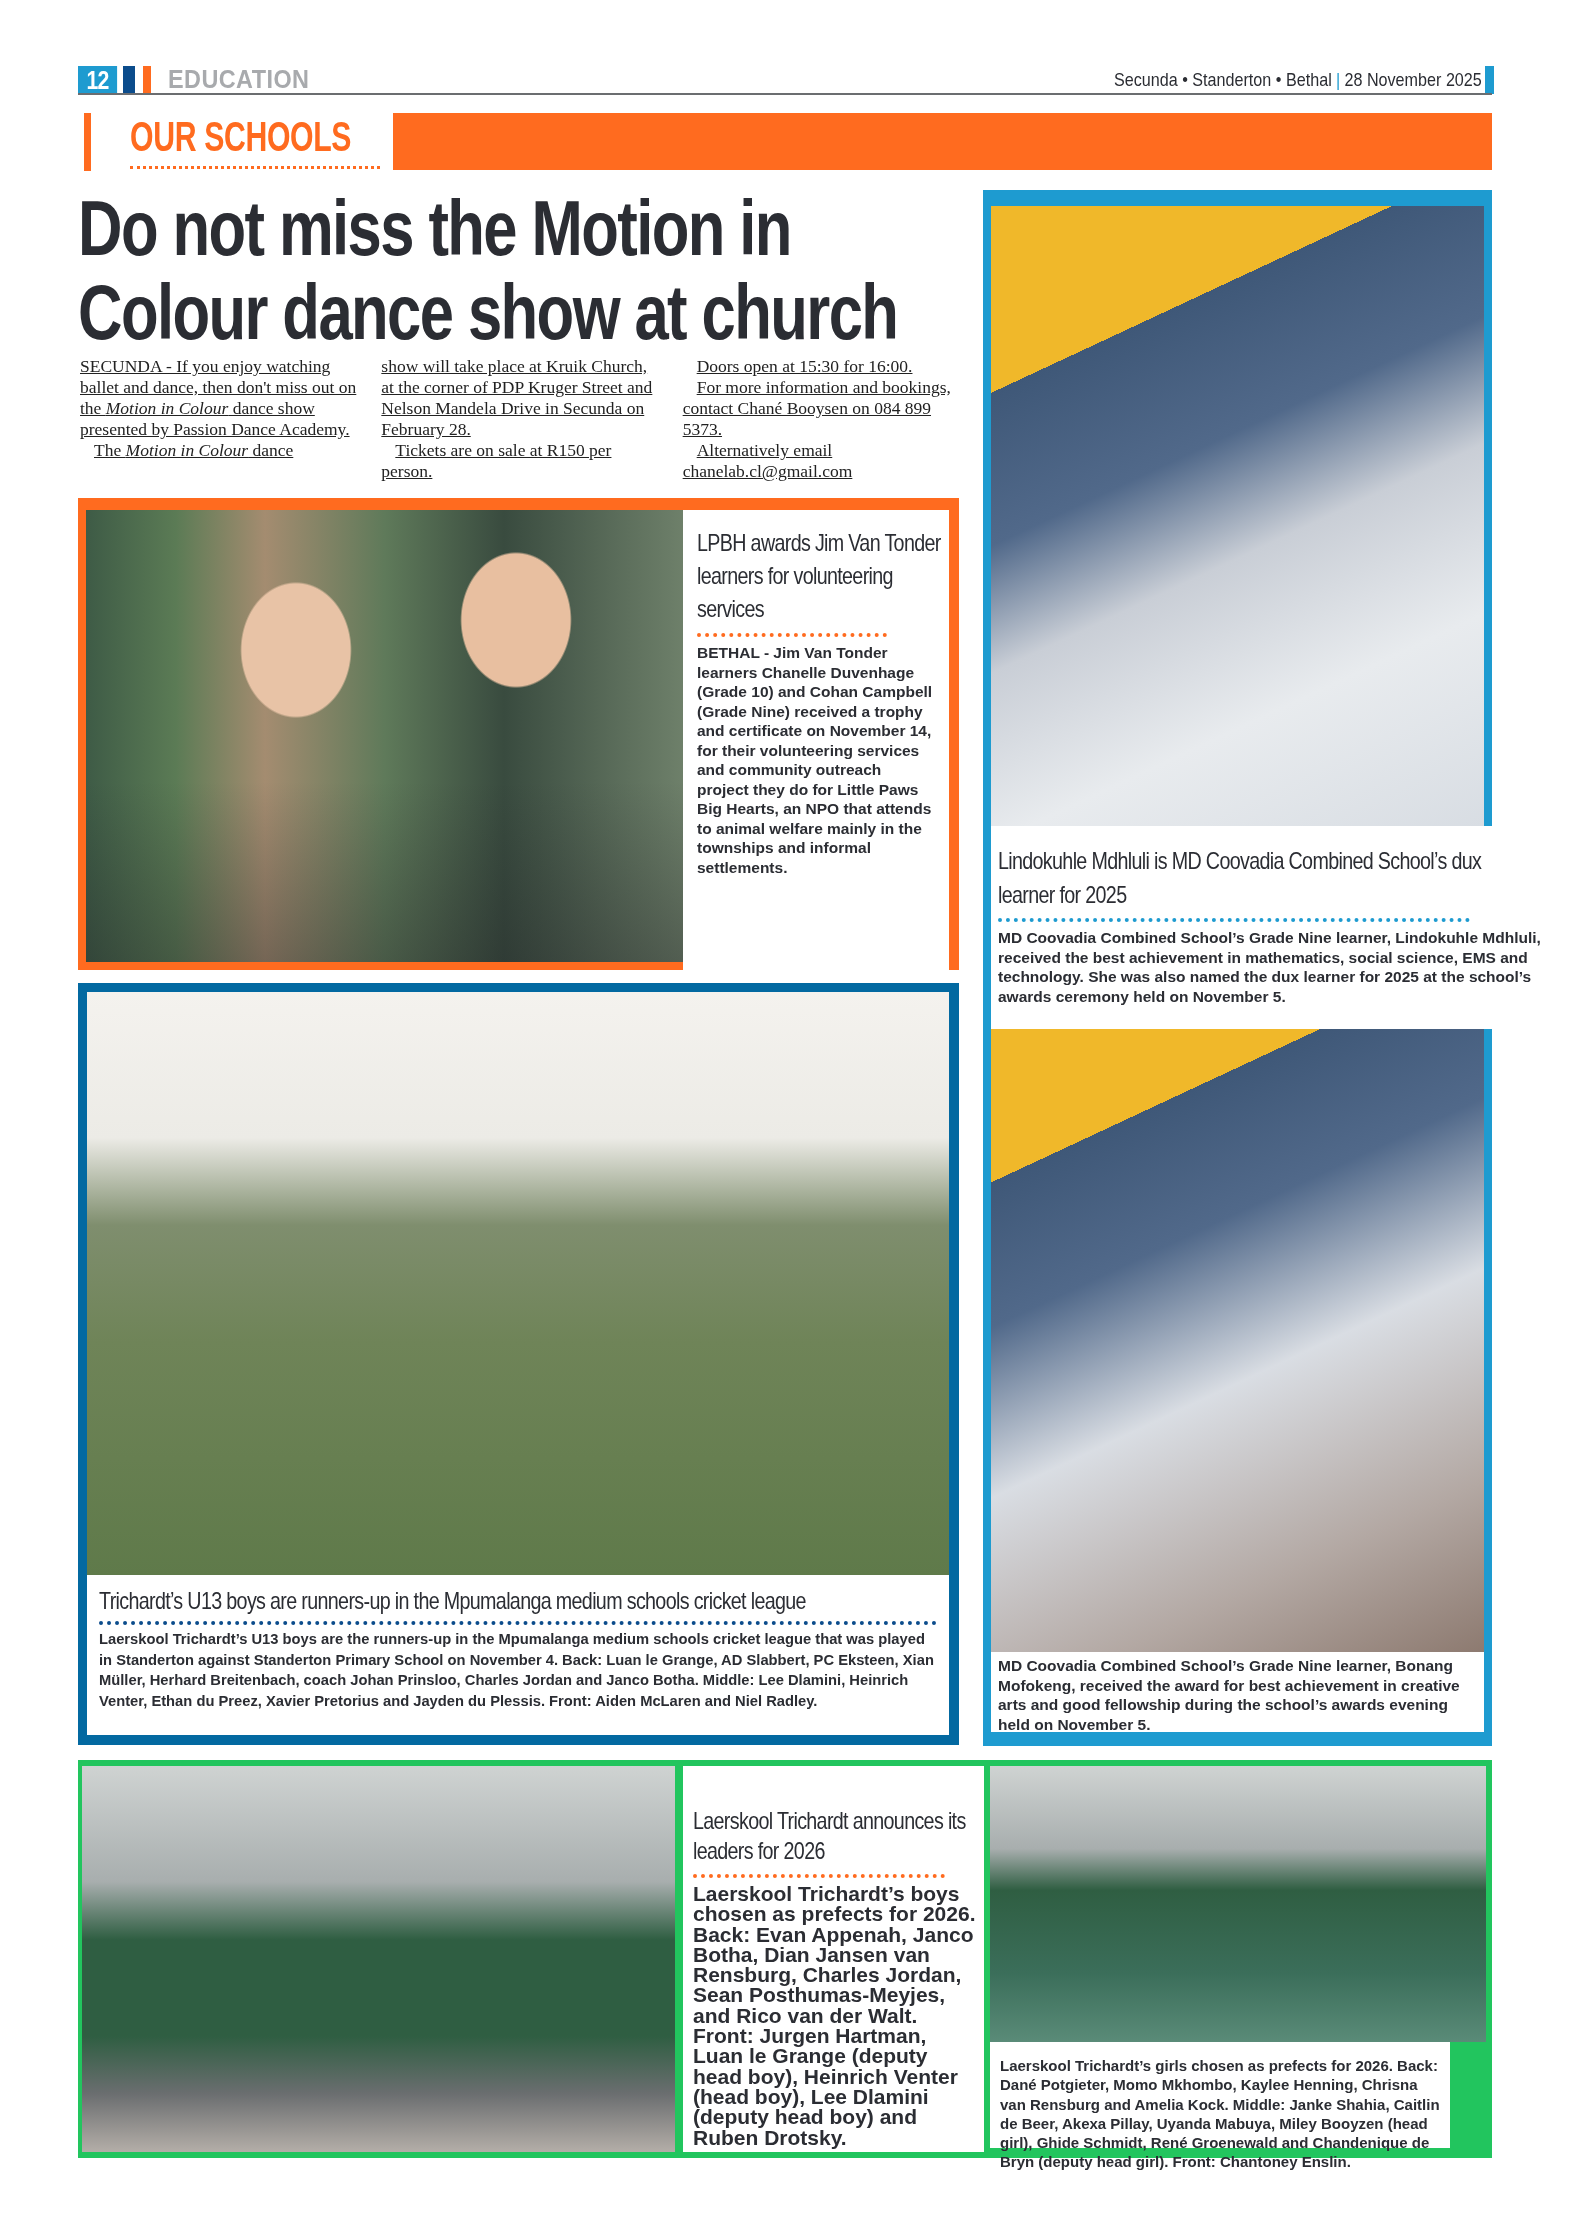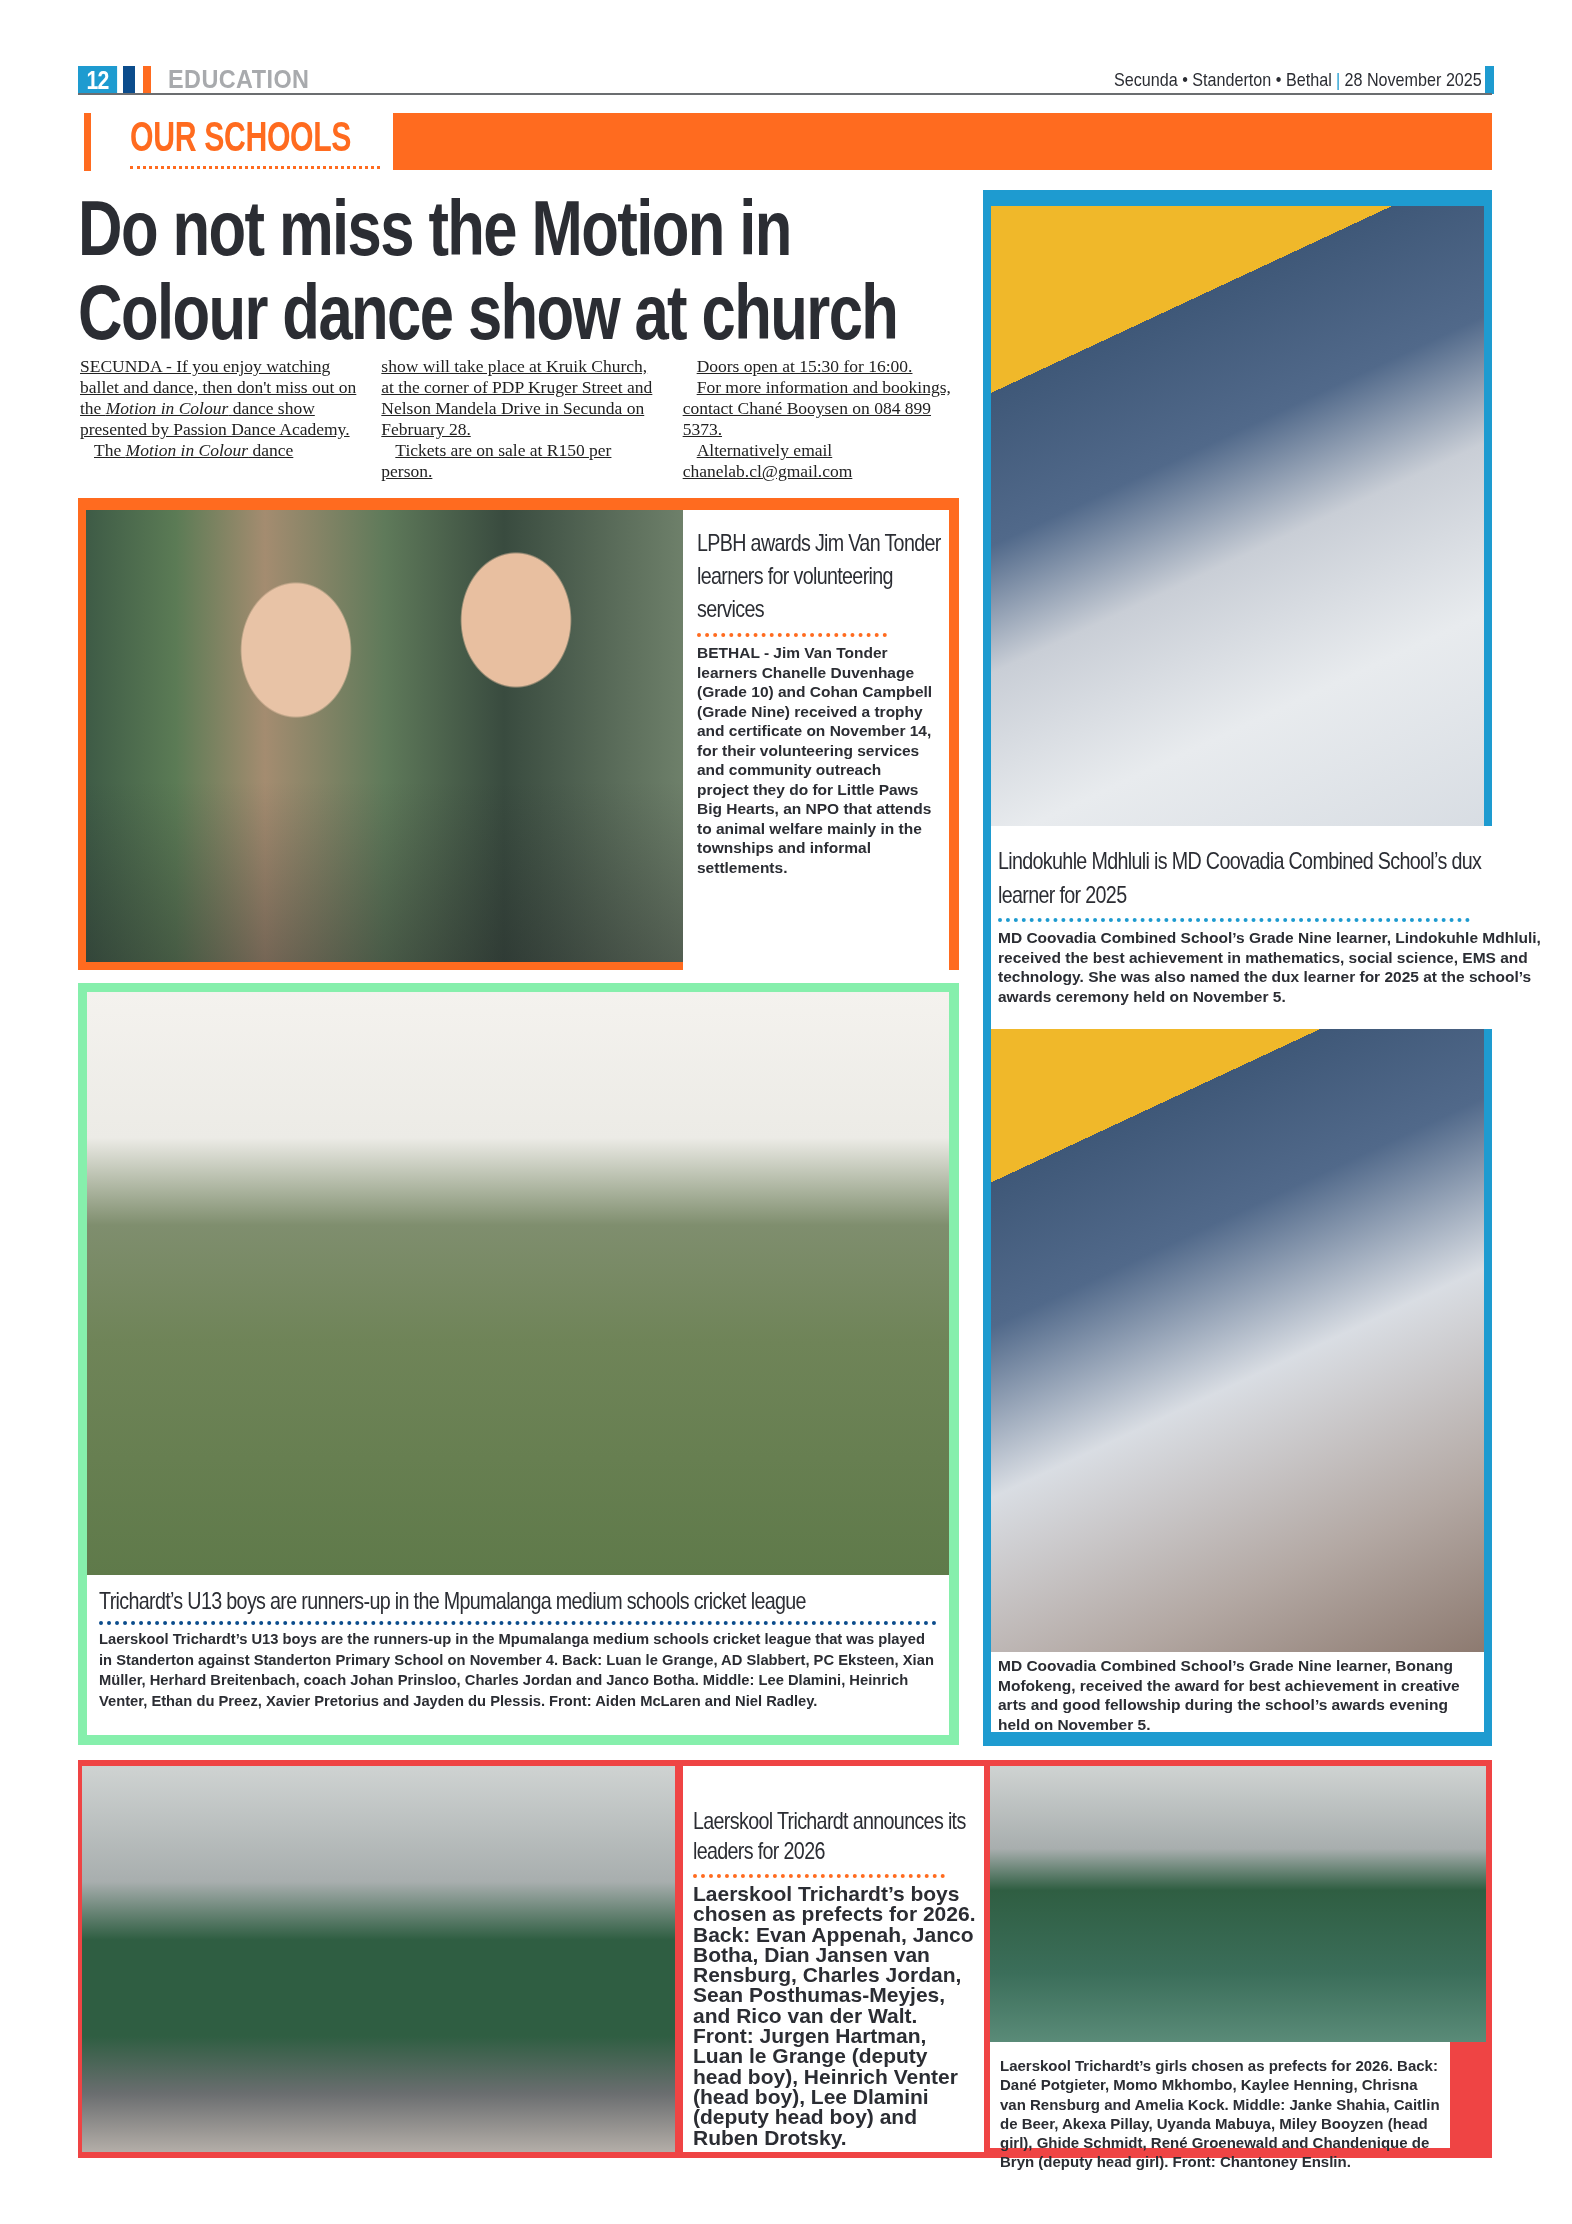--- a/index.html
+++ b/index.html
@@ -53,29 +53,29 @@
   
   .box-right { left: 983px; top: 190px; width: 509px; height: 1556px; background: #1e9bd0; }
   .box-right .photo1 { left: 8px; top: 16px; width: 493px; height: 620px; }
   .box-right .cap1 { position: absolute; left: 8px; top: 636px; width: 596px; height: 203px; background: #fff; padding: 18px 8px 0 7px; }
   .box-right .cap1 .cap-title { width: 600px; font-size: 24px; line-height: 34px; }
   .box-right .cap1 .cap-dots { border-color: #1e9bd0; width: 472px; }
   .box-right .photo2 { left: 8px; top: 839px; width: 493px; height: 623px; }
   .box-right .cap2 { position: absolute; left: 8px; top: 1462px; width: 493px; height: 80px; background: #fff; padding: 4px 8px 0 7px; }
 
   
-  .box-cricket { left: 78px; top: 983px; width: 881px; height: 762px; background: #86efac; }
+  .box-cricket { left: 78px; top: 983px; width: 881px; height: 762px; background: #0369a1; }
   .box-cricket .photo { left: 9px; top: 9px; width: 862px; height: 583px; }
   .box-cricket .cap { position: absolute; left: 9px; top: 592px; width: 862px; height: 160px; background: #fff; padding: 10px 8px 0 12px; }
   .box-cricket .cap-title { width: 1100px; font-size: 24px; line-height: 32px; }
   .box-cricket .cap-dots { border-color: #0b4c8c; width: 838px; margin: 4px 0 4px 0; }
   .box-cricket .cap-body { font-size: 15.5px; line-height: 20.5px; transform: scaleX(0.95); transform-origin: left top; width: 880px; }
 
   
-  .box-leaders { left: 78px; top: 1760px; width: 1414px; height: 398px; background: #ef4444; }
+  .box-leaders { left: 78px; top: 1760px; width: 1414px; height: 398px; background: #22c55e; }
   .box-leaders .photo1 { left: 4px; top: 6px; width: 593px; height: 386px; }
   .box-leaders .cap1 { position: absolute; left: 605px; top: 6px; width: 301px; height: 386px; background: #fff; padding: 40px 6px 0 10px; }
   .box-leaders .cap1 .cap-title { width: 340px; font-size: 24px; line-height: 30px; }
   .box-leaders .cap1 .cap-dots { border-color: #ff6b1f; width: 252px; margin-top: 8px; }
   .box-leaders .cap1 .cap-body { font-size: 21px; line-height: 20.3px; }
   .box-leaders .photo2 { left: 912px; top: 6px; width: 496px; height: 276px; }
   .box-leaders .cap2 { position: absolute; left: 912px; top: 282px; width: 460px; height: 106px; background: #fff; padding: 14px 6px 0 10px; }
   .box-leaders .cap2 .cap-body { font-size: 15px; line-height: 19.3px; }
 
   

